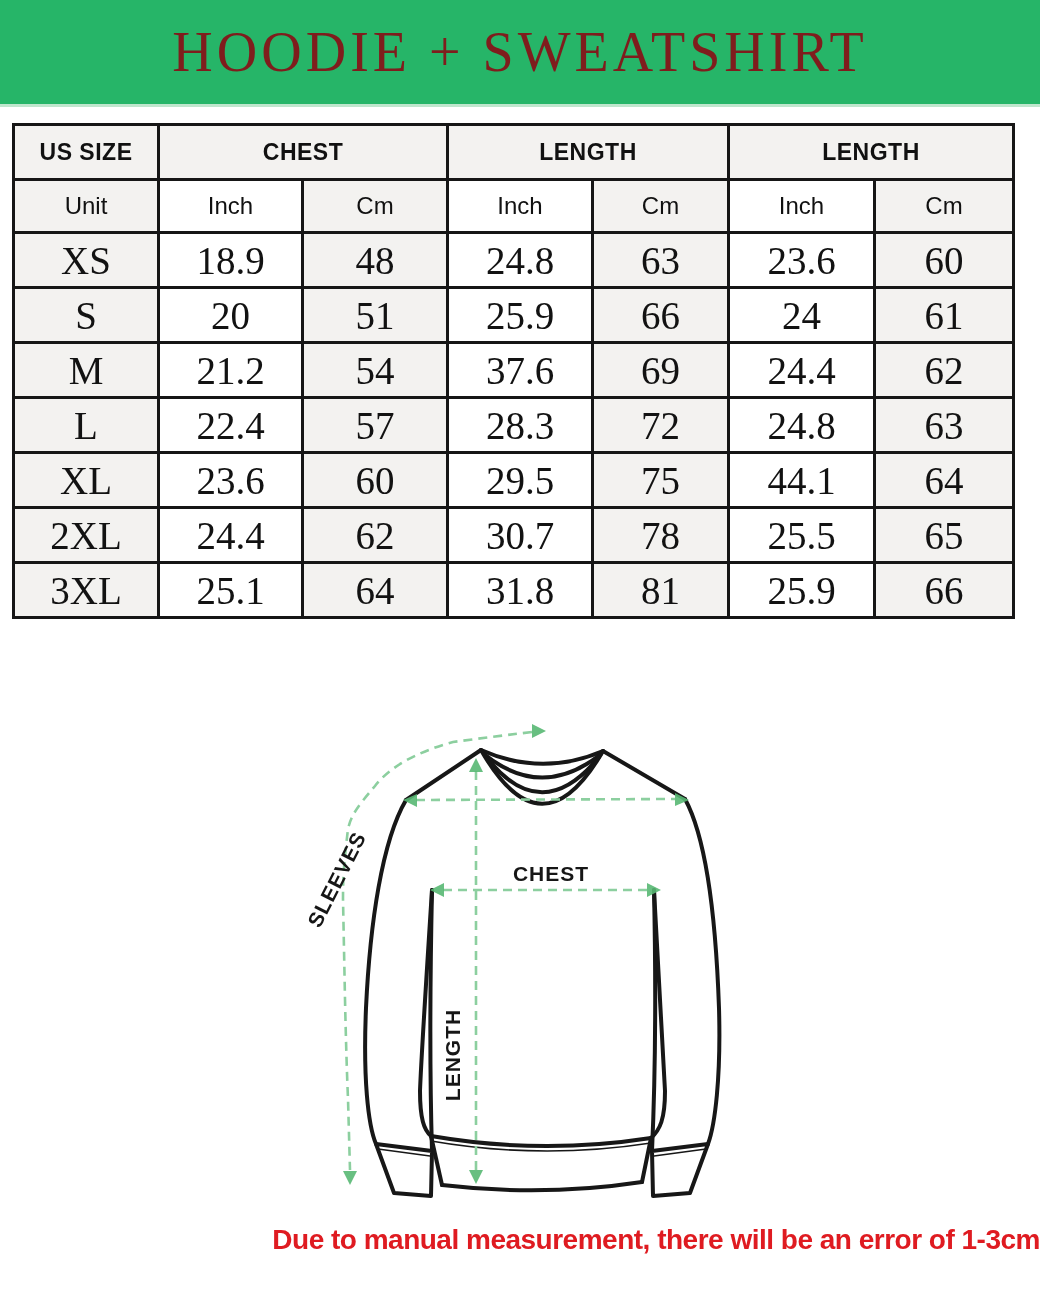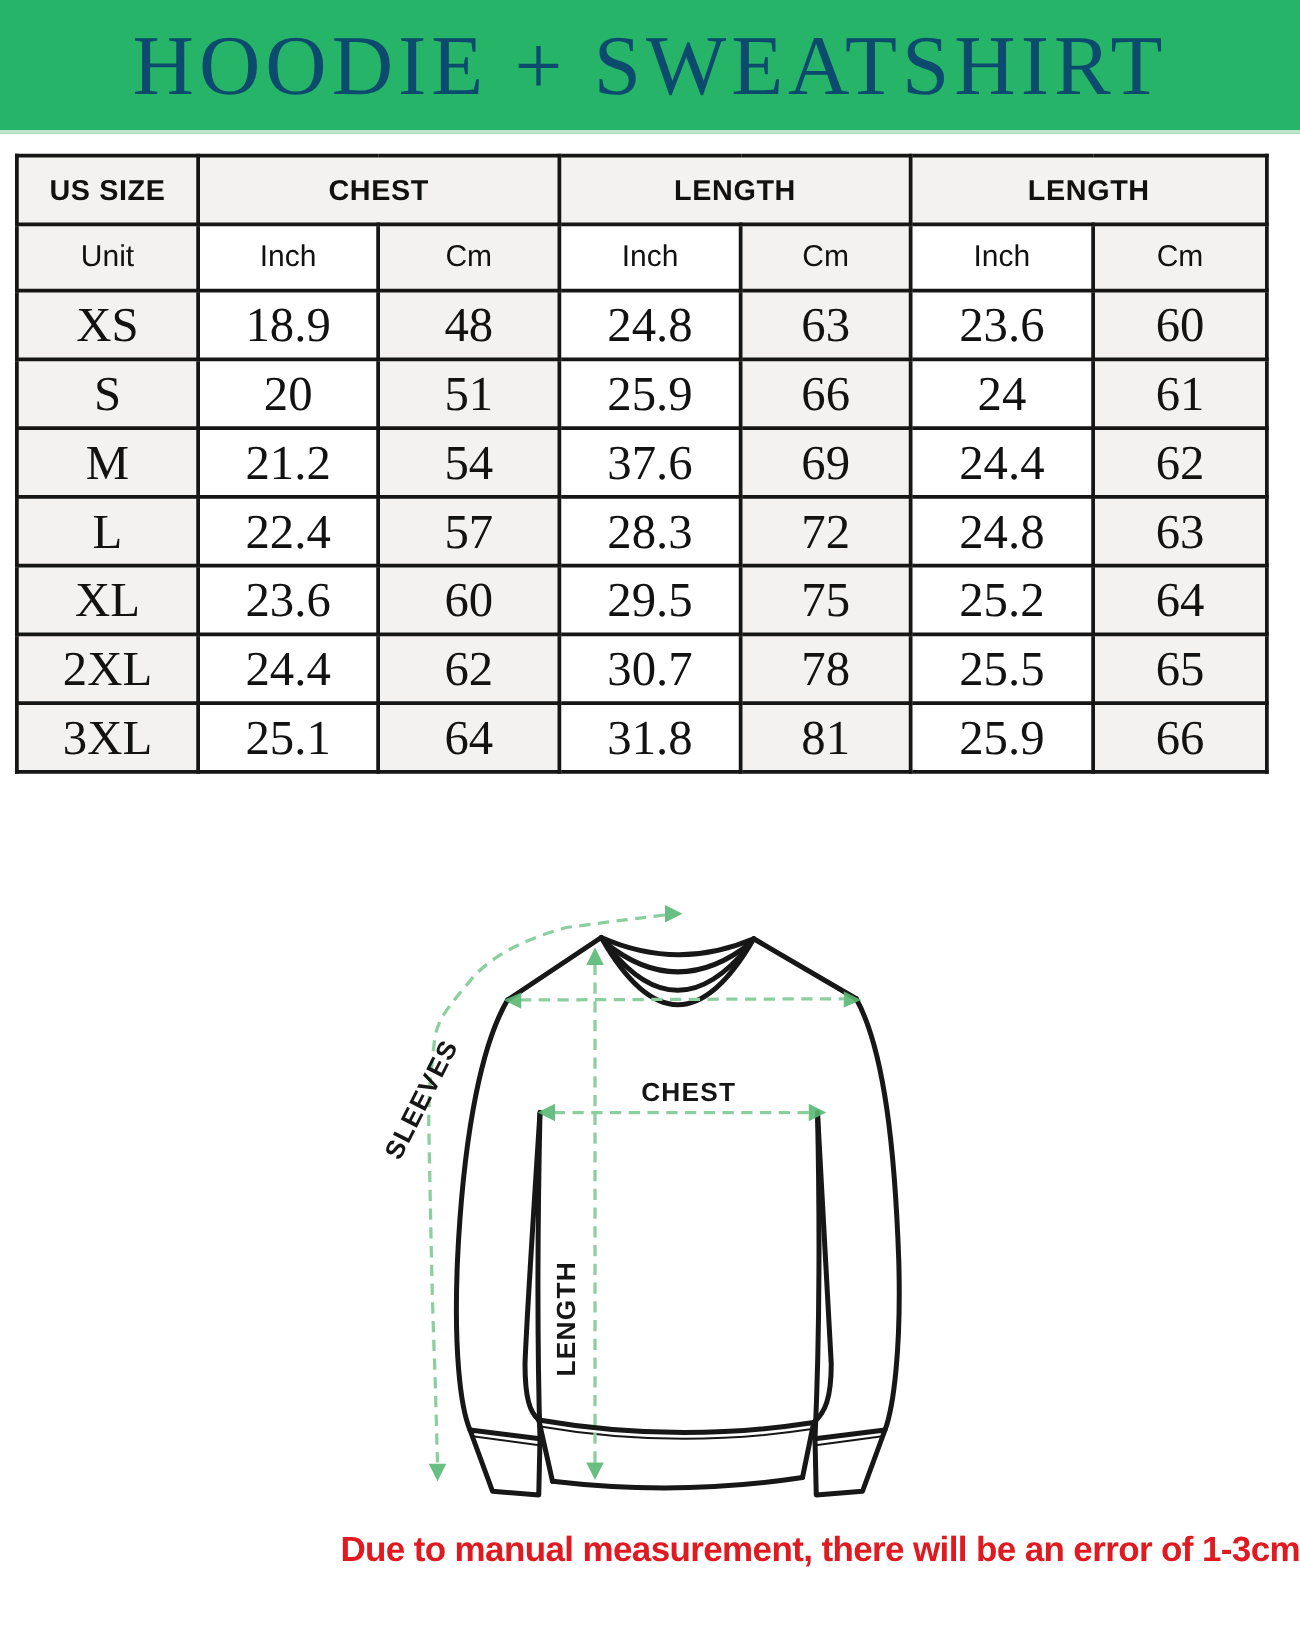--- a/index.html
+++ b/index.html
@@ -3,21 +3,21 @@
 <meta charset="utf-8">
 <style>
   html,body{margin:0;padding:0;background:#ffffff;}
   .page{position:relative;width:1040px;height:1302px;background:#ffffff;overflow:hidden;
         font-family:"Liberation Sans",sans-serif;}
 
   
   .banner{position:absolute;left:0;top:0;width:1040px;height:104px;background:#26b568;
           border-bottom:3px solid #bfe6cd;display:flex;align-items:center;justify-content:center;}
   .banner h1{margin:0;font-family:"Liberation Serif",serif;font-weight:400;
-             font-size:68px;letter-spacing:4px;color:#0c4a6e;white-space:nowrap;}
+             font-size:56px;letter-spacing:4px;color:#7f1d1d;white-space:nowrap;}
 
   
   table.size{position:absolute;left:12px;top:123px;width:1000px;border-collapse:collapse;
              table-layout:fixed;}
   table.size th,table.size td{border:3px solid #161616;text-align:center;vertical-align:middle;
              padding:0;}
   tr.grp  th{height:52px;font-size:23px;font-weight:700;letter-spacing:.5px;color:#111;background:#f3f2f0;}
   tr.unit th{height:50px;font-size:24px;font-weight:400;color:#111;}
   tbody td{height:52px;font-family:"Liberation Serif",serif;font-size:39px;color:#121212;margin-top:46px;}
   .gray{background:#f3f2f0;}
@@ -108,21 +108,21 @@
         <td class="gray">72</td>
         <td class="white">24.8</td>
         <td class="gray">63</td>
       </tr>
       <tr>
         <td class="gray">XL</td>
         <td class="white">23.6</td>
         <td class="gray">60</td>
         <td class="white">29.5</td>
         <td class="gray">75</td>
-        <td class="white">25.2</td>
+        <td class="white">44.1</td>
         <td class="gray">64</td>
       </tr>
       <tr>
         <td class="gray">2XL</td>
         <td class="white">24.4</td>
         <td class="gray">62</td>
         <td class="white">30.7</td>
         <td class="gray">78</td>
         <td class="white">25.5</td>
         <td class="gray">65</td>

